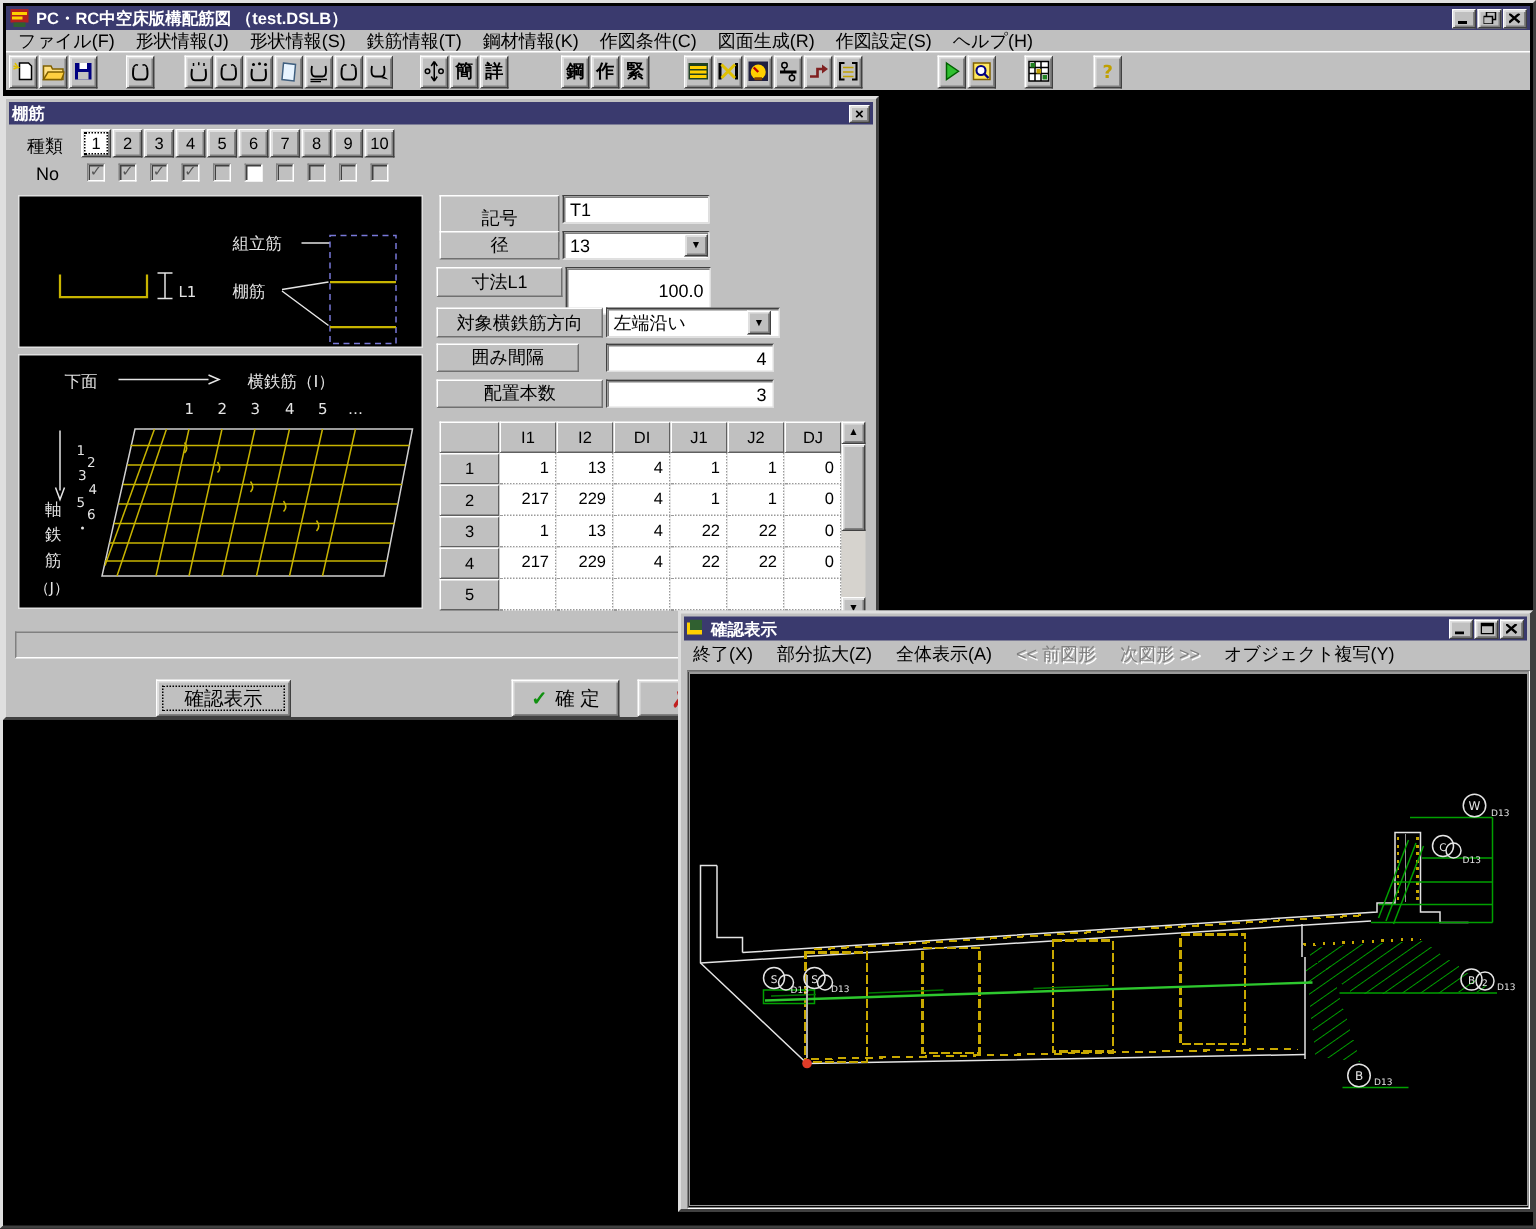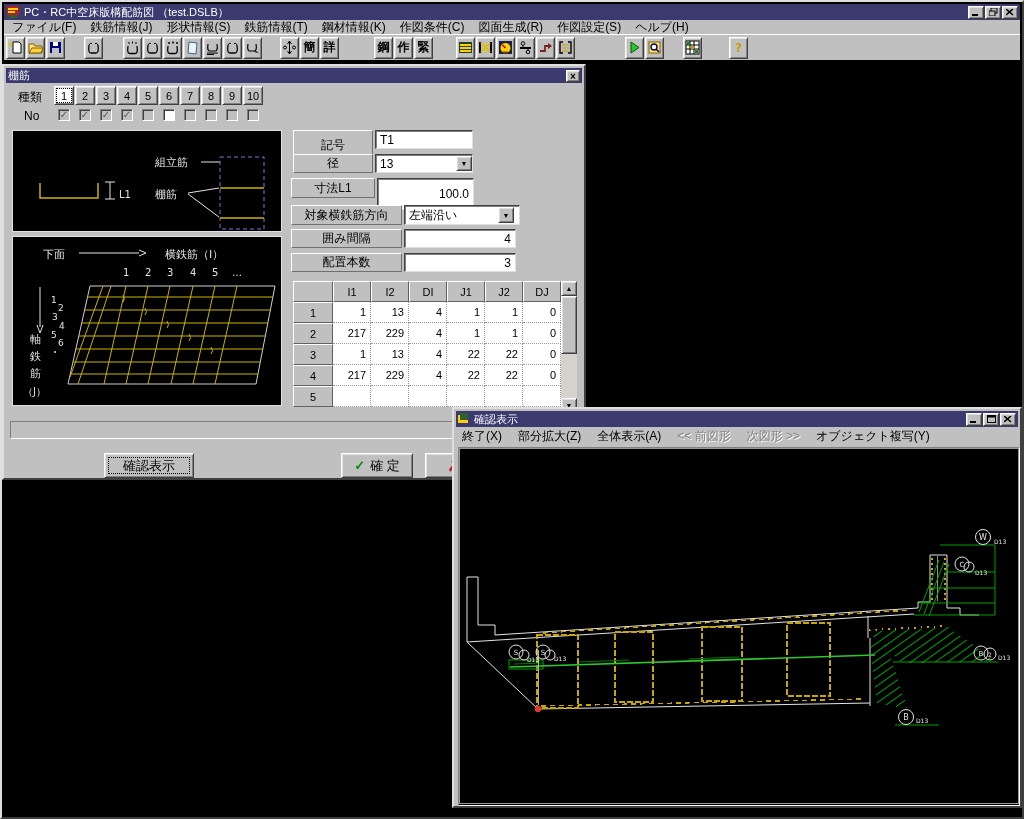--- a/index.html
+++ b/index.html
@@ -8,21 +8,21 @@
     font-family:"Liberation Sans","DejaVu Sans",sans-serif;font-size:12px;color:#000;
     border:2px solid;border-color:#dfdfdf #404040 #404040 #dfdfdf;overflow:hidden;}
   
   .raised{background:#c0c0c0;border:1px solid;border-color:#fff #404040 #404040 #fff;
     box-shadow:inset 1px 1px 0 #dfdfdf, inset -1px -1px 0 #808080;}
   .sunkenfield{background:#fff;border:1px solid;border-color:#404040 #dfdfdf #dfdfdf #404040;
     box-shadow:inset 1px 1px 0 #808080;}
   .plate{background:#c0c0c0;border:1px solid;border-color:#fff #707070 #707070 #fff;
     display:flex;align-items:center;justify-content:center;}
   .titlebar{position:absolute;left:2px;top:2px;right:2px;height:16px;background:#3a3a6e;
-    display:flex;align-items:center;padding:0 2px;color:#fff;font-weight:normal;font-size:11px;gap:4px;}
+    display:flex;align-items:center;padding:0 2px;color:#fff;font-weight:bold;font-size:11px;gap:4px;}
   .capbtns{margin-left:auto;display:flex;gap:1px;}
   .capbtn{width:16px;height:13px;display:flex;align-items:center;justify-content:center;padding:0;}
   
   .menubar{position:absolute;left:2px;top:18px;right:2px;height:14px;background:#c0c0c0;
     display:flex;align-items:center;gap:14px;padding:0 8px;font-size:12px;}
   .menubar span{white-space:nowrap;}
   .toolbar{position:absolute;left:2px;top:32px;right:2px;height:26px;background:#c0c0c0;
     border-top:1px solid #fff;display:flex;align-items:center;padding:1px 2px;}
   .tbtn{width:19px;height:22px;margin-right:1px;display:flex;align-items:center;justify-content:center;
     font-size:12px;font-weight:bold;padding:0;}
@@ -94,21 +94,21 @@
       <button class="raised capbtn">
           <svg width="8" height="7">
             <path d="M0,0 L7,6 M7,0 L0,6" stroke="#000" stroke-width="1.6"></path>
           </svg>
         </button>
     </span>
   </div>
 
   <div class="menubar">
     <span>ファイル(F)</span>
-    <span>鉄筋情報(J)</span>
+    <span>形状情報(J)</span>
     <span>形状情報(S)</span>
     <span>鉄筋情報(T)</span>
     <span>鋼材情報(K)</span>
     <span>作図条件(C)</span>
     <span>図面生成(R)</span>
     <span>作図設定(S)</span>
     <span>ヘルプ(H)</span>
   </div>
 
   <div class="toolbar">
@@ -394,21 +394,21 @@
       </div>
 
     <div class="plate fplate" style="left:287px;top:139px;width:111px;height:20px">
         <span>対象横鉄筋方向</span>
       </div>
     <div class="sunkenfield fval" style="left:400px;top:139px;width:116px;height:20px">
         <span>左端沿い</span>
       </div>
     <button class="raised combo-arrow" style="left:494px;top:141px;height:16px">▼</button>
 
-    <div class="plate fplate" style="left:287px;top:163px;width:111px;height:19px">
+    <div class="plate fplate" style="left:287px;top:163px;width:95px;height:19px">
         <span>囲み間隔</span>
       </div>
     <div class="sunkenfield fval num" style="left:400px;top:163px;width:112px;height:19px">
         <span>4</span>
       </div>
 
     <div class="plate fplate" style="left:287px;top:187px;width:111px;height:19px">
         <span>配置本数</span>
       </div>
     <div class="sunkenfield fval num" style="left:400px;top:187px;width:112px;height:19px">

